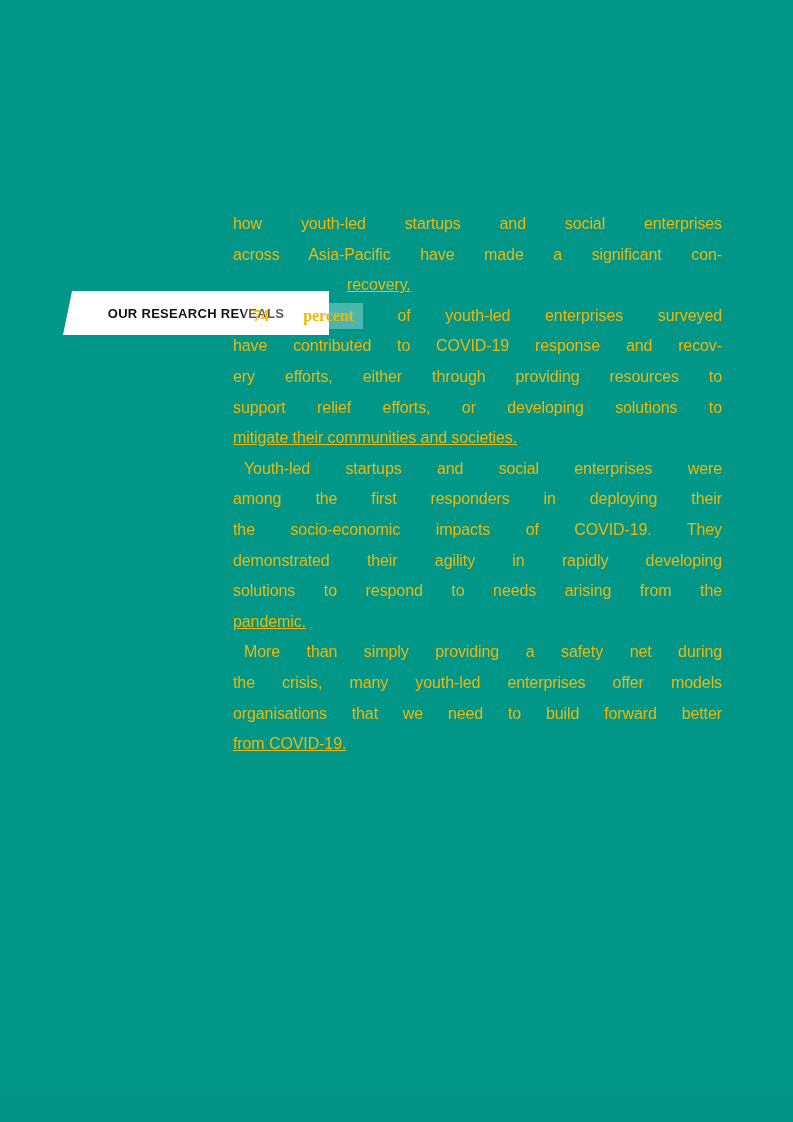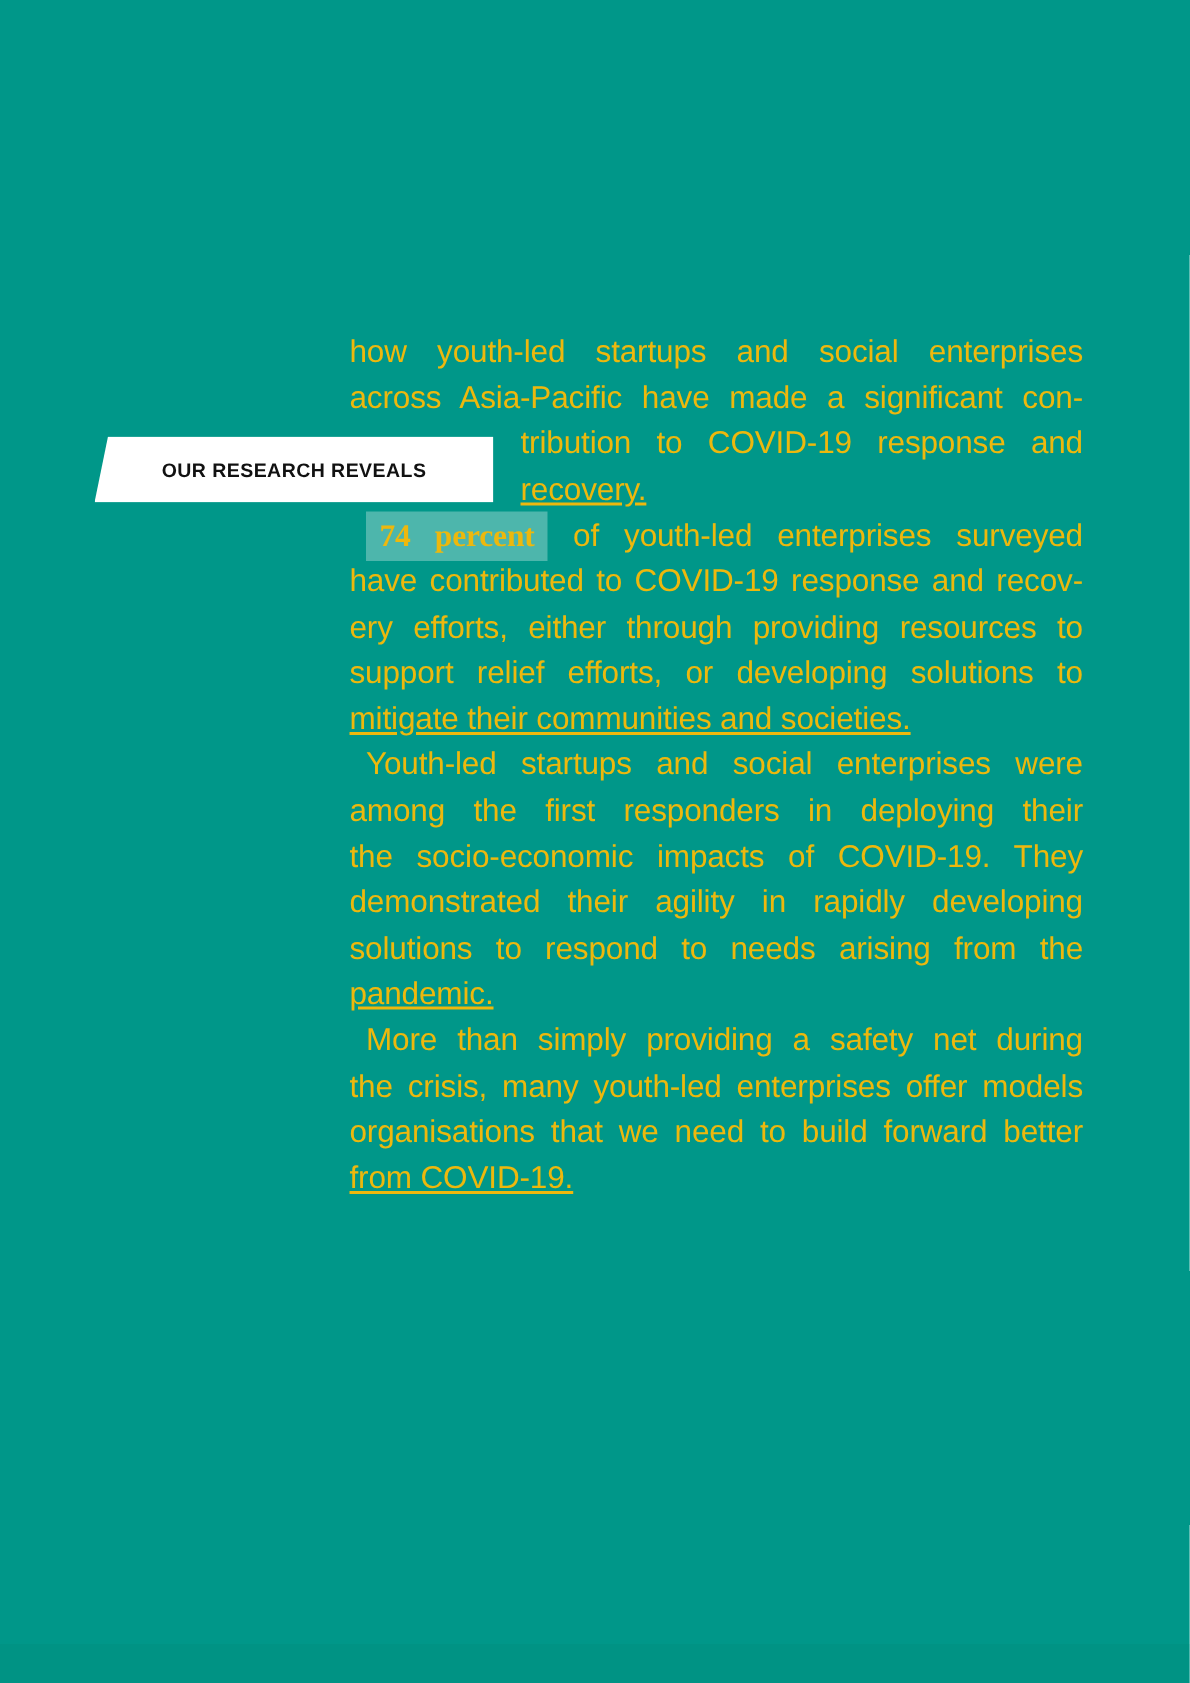--- a/index.html
+++ b/index.html
@@ -35,24 +35,24 @@
     justify-content: center;
     color: var(--labelFg, #111111);
     font-size: 13px;
     font-weight: bold;
     letter-spacing: 0.3px;
     white-space: nowrap;
   }
   #text-column {
     position: absolute;
     left: 233px;
-    top: 220px;
+    top: 209px;
     width: 489px;
     color: var(--ink, #edb80d);
-    font-size: 21px;
+    font-size: 16px;
     letter-spacing: -0.1px;
     line-height: 30.6px;
   }
   .para { margin: 0; }
   .line {
     height: 30.6px;
     text-align: justify;
     text-align-last: justify;
   }
   .line.last { text-align-last: left; text-decoration: underline; }
@@ -69,21 +69,20 @@
 <body>
 
 <div id="page">
   <div id="label-box">
     <span>OUR RESEARCH REVEALS</span>
   </div>
   <div id="text-column">
       <div class="para">
         <div class="line">how youth-led startups and social enterprises</div>
         <div class="line">across Asia-Pacific have made a significant con-</div>
-        <div class="line wrapped">tribution to COVID-19 response and</div>
         <div class="line last wrapped">recovery.</div>
       </div>
       <div class="para">
         <div class="line indent"><span class="hl">74 percent</span> of youth-led enterprises surveyed</div>
         <div class="line">have contributed to COVID-19 response and recov-</div>
         <div class="line">ery efforts, either through providing resources to</div>
         <div class="line">support relief efforts, or developing solutions to</div>
         <div class="line last">mitigate their communities and societies.</div>
       </div>
       <div class="para">

